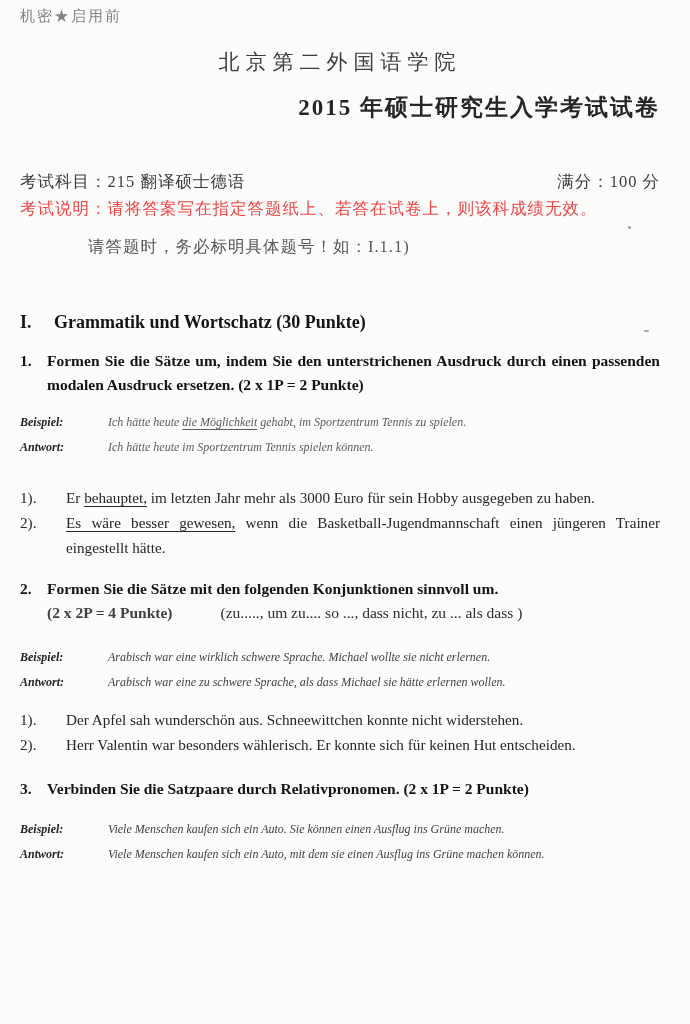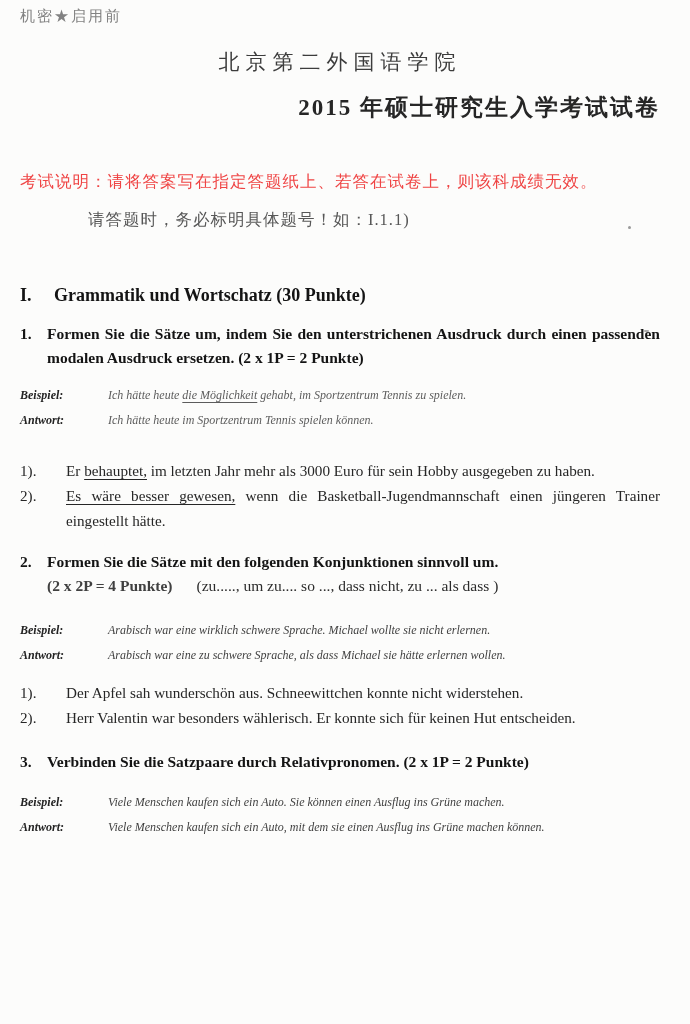--- a/index.html
+++ b/index.html
@@ -86,21 +86,21 @@
   }
   .t-num { width: 27px; flex: none; }
   .t-text { flex: 1; text-align: justify; }
   .head-line2 {
     display: flex;
     padding-left: 27px;
     font-size: 15.5px;
     line-height: 24px;
   }
   .points { font-weight: 700; color: #404040; }
-  .conj { margin-left: 24px; font-weight: 400; color: #2c2c2c; }
+  .conj { margin-left: 48px; font-weight: 400; color: #2c2c2c; }
 
   .example { font-size: 12px; line-height: 25px; }
   .ex-row { display: flex; }
   .ex-label {
     width: 88px;
     flex: none;
     font-weight: 700;
     font-style: italic;
     color: #232323;
   }
@@ -142,20 +142,26 @@
 <body>
 
 <div class="page">
 
   <div class="confidential">机密★启用前</div>
 
   <h1 class="title">北京第二外国语学院</h1>
   <h2 class="subtitle">2015 年硕士研究生入学考试试卷</h2>
 
   <div class="meta">
+    <div class="meta-row1">
+      <div>
+        <span>考试科目：</span><span>215 翻译硕士德语</span>
+      </div>
+      <div>满分：100 分</div>
+    </div>
     <div class="meta-row2">
       <span>考试说明：</span><span>请将答案写在指定答题纸上、若答在试卷上，则该科成绩无效。</span>
     </div>
     <div class="meta-row3">请答题时，务必标明具体题号！如：I.1.1)</div>
   </div>
 
   <div class="section-heading">
     <span class="sec-num">I.</span>
     <span class="sec-title">Grammatik und Wortschatz (30 Punkte)</span>
   </div>

